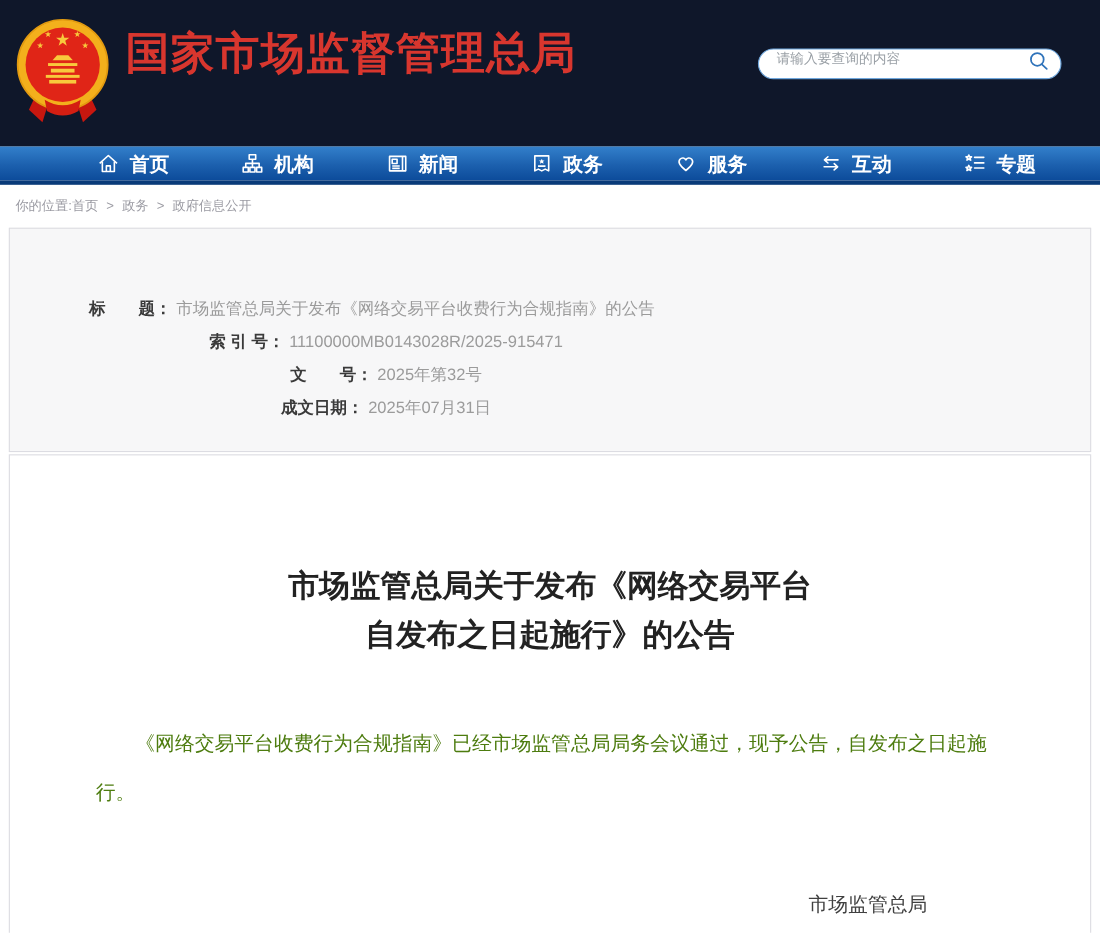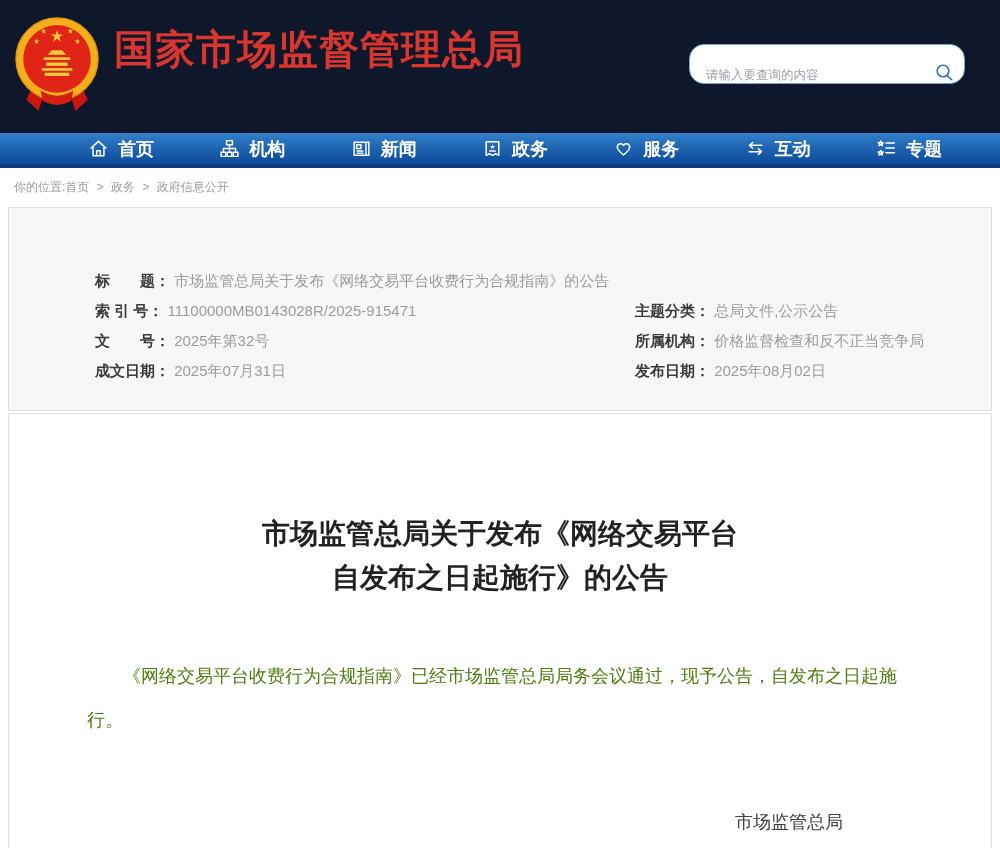--- a/index.html
+++ b/index.html
@@ -12,23 +12,23 @@
 
   
   .header { position:relative; height:133px; background:#0f172a; }
   .logo-link { position:absolute; left:14px; top:12px; display:flex; align-items:flex-start; }
   .emblem { width:86px; height:104px; display:block; }
   .site-names { margin-left:14px; padding-top:14px; }
   .site-name { font-size:40px; font-weight:bold; color:#d8362e; letter-spacing:1px; line-height:46px; }
   .site-name-en { margin-top:4px; font-size:14.5px; font-weight:600; color:#d7473e; letter-spacing:2.6px; }
 
   .search-box {
-    position:absolute; right:35px; top:44px; width:276px; height:40px;
+    position:absolute; right:35px; top:44px; width:276px; height:28px;
     border:1px solid #6fa7dd; border-radius:15px; background:#fff;
-    display:flex; align-items:flex-end; padding:0 9px 0 14px;
+    display:flex; align-items:flex-start; padding:0 9px 0 14px;
   }
   .search-input { border:none; outline:none; flex:1; font-size:12.5px; color:#333; background:transparent; }
   .search-input::placeholder { color:#9aa0a6; }
   .search-btn { border:none; background:transparent; padding:0; margin:0; cursor:pointer; line-height:0; }
 
   
   .nav {
     height:35px; display:flex; align-items:center; justify-content:space-between;
     padding:0 58px 0 88px;
     background:linear-gradient(180deg,#3380cb 0%,#1c60ae 55%,#0c4b9a 100%);
@@ -41,23 +41,23 @@
   .breadcrumb { padding:11px 14px 9px; font-size:12px; color:#9a9aa2; }
   .breadcrumb a { color:#9a9aa2; }
   .crumb-sep { margin:0 4px; }
 
   
   .meta-panel {
     margin:2px 8px 0; background:#f7f7f8; border:1px solid #dcdce2;
     padding:58px 20px 24px 72px; font-size:15px;
   }
   .meta-row { line-height:30px; white-space:nowrap; }
-  .meta-label { display:inline-block; color:#3a3a3a; font-weight:bold;margin-left:14px; }
+  .meta-label { display:inline-block; color:#3a3a3a; font-weight:bold; }
   .meta-value { color:#9b9b9b;margin-top:15px; }
-  .meta-grid { display:flex; }
+  .meta-grid { display:flex;text-align:center; }
   .meta-col-left { width:540px; flex:none; }
   .meta-col-right { flex:1; }
 
   
   .article-panel {
     margin:2px 8px 0; background:#fff; border:1px solid #dcdce2;
     height:460px; padding-top:98px;
   }
   .article-title {
     text-align:center; font-family:Liberation Serif, serif;
@@ -206,34 +206,20 @@
       </div>
       <div class="meta-row">
         <span class="meta-label">文　　号：</span>
         <span class="meta-value">2025年第32号</span>
       </div>
       <div class="meta-row">
         <span class="meta-label">成文日期：</span>
         <span class="meta-value">2025年07月31日</span>
       </div>
     </div>
-    <div class="meta-col-right">
-      <div class="meta-row">
-        <span class="meta-label">主题分类：</span>
-        <span class="meta-value">总局文件,公示公告</span>
-      </div>
-      <div class="meta-row">
-        <span class="meta-label">所属机构：</span>
-        <span class="meta-value">价格监督检查和反不正当竞争局</span>
-      </div>
-      <div class="meta-row">
-        <span class="meta-label">发布日期：</span>
-        <span class="meta-value">2025年08月02日</span>
-      </div>
-    </div>
   </div>
 </div>
 
 <div class="article-panel">
   <div class="article-title">
     <div>市场监管总局关于发布《网络交易平台</div>
     <div>自发布之日起施行》的公告</div>
   </div>
   <p class="article-body">《网络交易平台收费行为合规指南》已经市场监管总局局务会议通过，现予公告，自发布之日起施行。</p>
   <div class="article-signature">市场监管总局</div>

